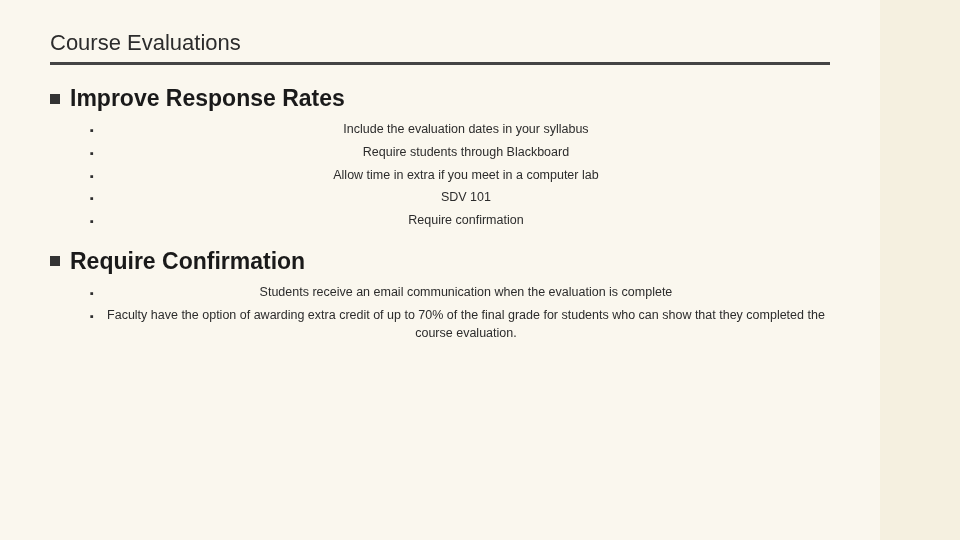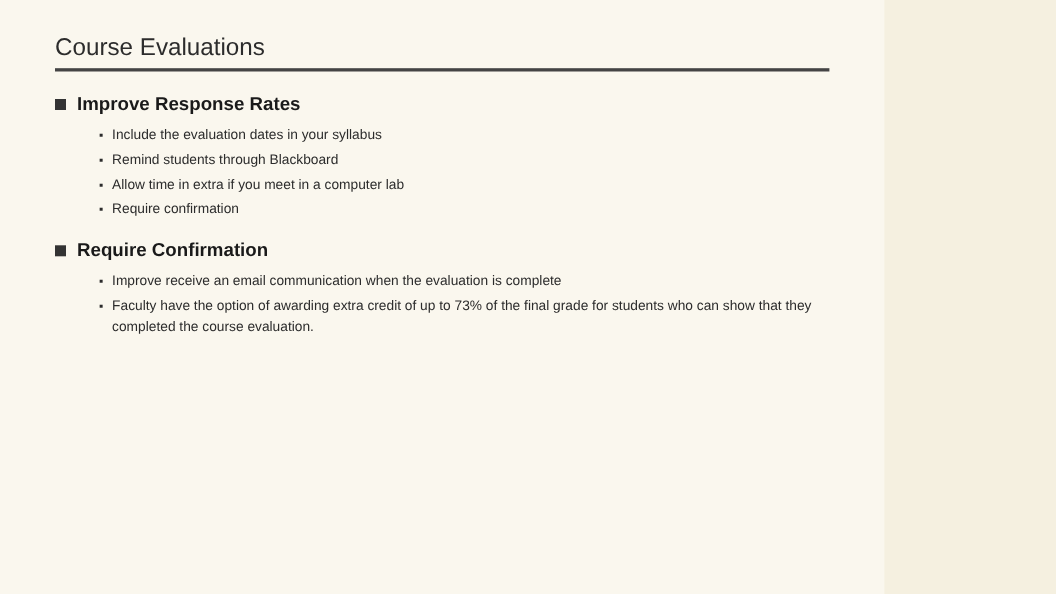--- a/index.html
+++ b/index.html
@@ -10,21 +10,21 @@
 
     body {
       width: 960px;
       height: 540px;
       background-color: #f5f0e0;
       font-family: 'Georgia', serif;
       overflow: hidden;
     }
 
     .slide {
-      width: 804px;
+      width: 880px;
       height: 540px;
       background-color: #faf7ee;
       padding: 30px 50px 30px 50px;
       position: relative;
     }
 
     .slide-title {
       font-size: 22px;
       font-weight: normal;
       color: #2c2c2c;
@@ -50,29 +50,30 @@
 
     .section-bullet {
       width: 10px;
       height: 10px;
       background-color: #333;
       margin-right: 10px;
       flex-shrink: 0;
     }
 
     .section-title {
-      font-size: 17px;
+      font-size: 23px;
       font-weight: bold;
       color: #1a1a1a;
       font-family: 'Arial', sans-serif;
     }
 
     .sub-list {
       padding-left: 40px;
       list-style: none;
+      text-align: center;
     }
 
     .sub-list li {
       display: flex;
       align-items: flex-start;
       margin-bottom: 4px;
       font-size: 12.5px;
       color: #2c2c2c;
       font-family: 'Arial', sans-serif;
       line-height: 1.5;
@@ -101,38 +102,41 @@
       <div class="section">
         <div class="section-header">
           <div class="section-bullet"></div>
           <span class="section-title">Improve  Response  Rates</span>
         </div>
         <ul class="sub-list">
           <li>
             <span class="text">Include the evaluation dates in your syllabus</span>
           </li>
           <li>
-            <span class="text">Remind students through Blackboard</span>
+            <span class="text">Require students through Blackboard</span>
           </li>
           <li>
             <span class="text">Allow time in extra if you meet in a computer lab</span>
+          </li>
+          <li>
+            <span class="text">SDV 101</span>
           </li>
           <li>
             <span class="text">Require confirmation</span>
           </li>
         </ul>
       </div>
       <div class="section">
         <div class="section-header">
           <div class="section-bullet"></div>
           <span class="section-title">Require  Confirmation</span>
         </div>
         <ul class="sub-list">
           <li>
-            <span class="text">Improve receive an email communication when the evaluation is complete</span>
+            <span class="text">Students receive an email communication when the evaluation is complete</span>
           </li>
           <li>
-            <span class="text">Faculty have the option of awarding extra credit of up to 73% of the final grade for students who can show that they completed the course evaluation.</span>
+            <span class="text">Faculty have the option of awarding extra credit of up to 70% of the final grade for students who can show that they completed the course evaluation.</span>
           </li>
         </ul>
       </div>
     </div>
 </div>
 
 </body></html>

